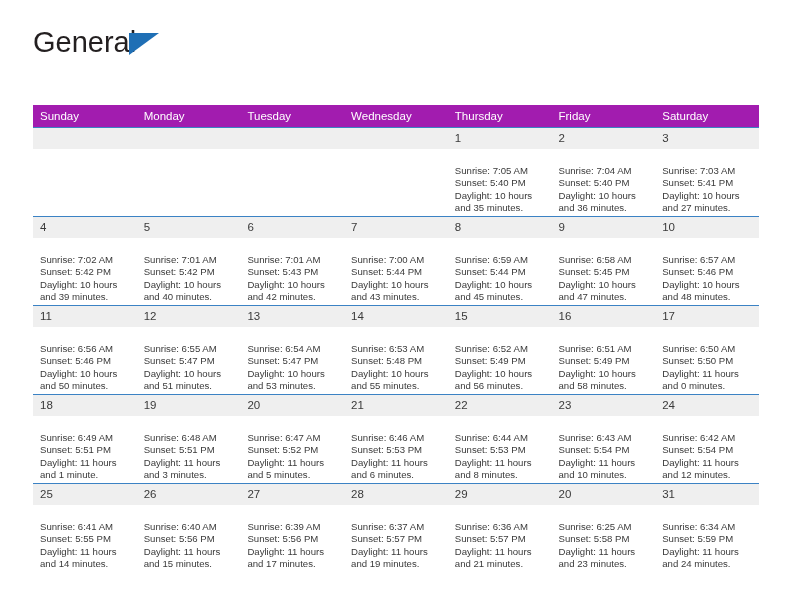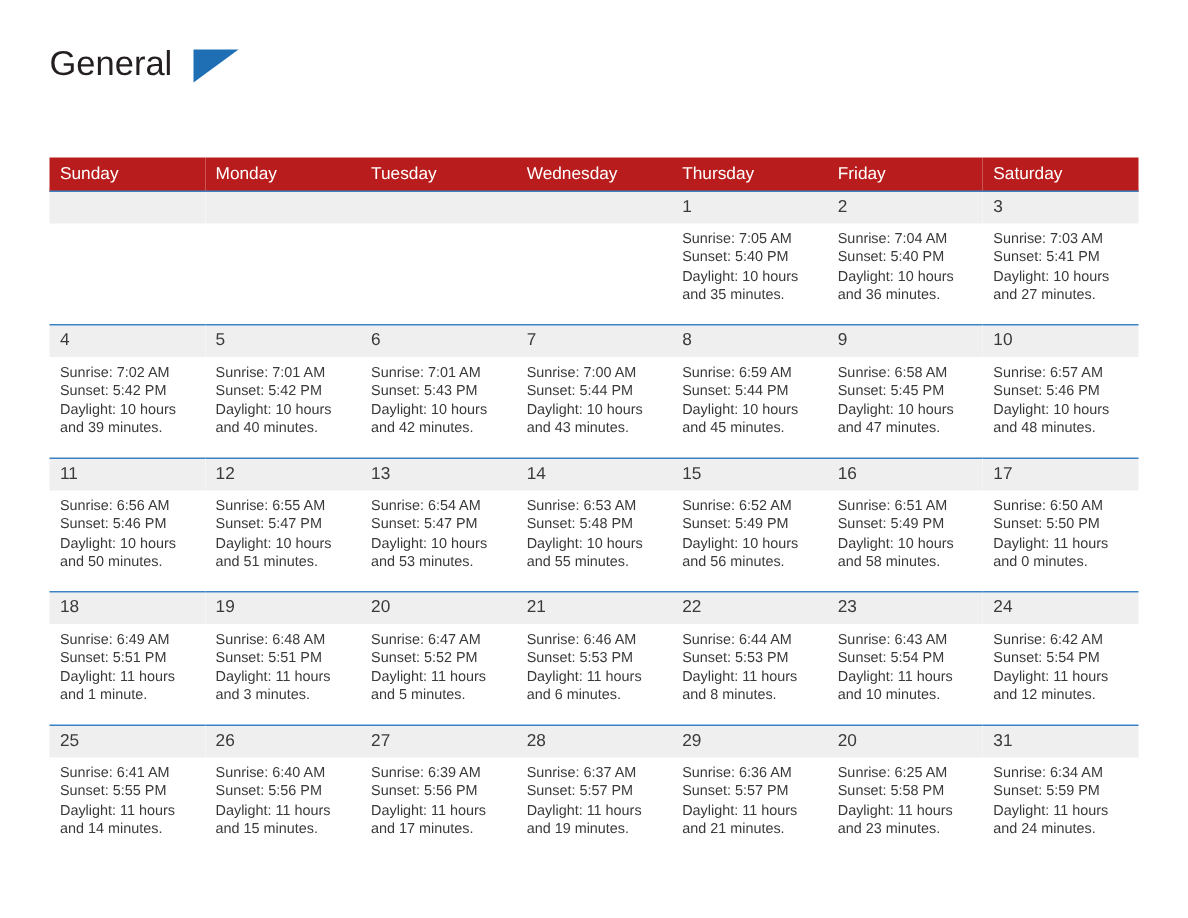--- a/index.html
+++ b/index.html
@@ -33,21 +33,21 @@
   .brand {
     position: absolute;
     left: 0;
     top: 2px;
     width: 230px;
     height: 56px;
   }
   .brand-top {
     position: relative;
     display: block;
-    font-size: 23px;
+    font-size: 29px;
     line-height: 25px;
     letter-spacing: 0px;
     color: #231f20;
     font-family: "Liberation Sans", sans-serif;
   }
   .brand-triangle {
     position: absolute;
     left: 96px;
     top: 3px;
     width: 0;
@@ -93,21 +93,21 @@
     left: 33px;
     top: 105px;
     width: 726px;
   }
   table.cal {
     border-collapse: collapse;
     table-layout: fixed;
     width: 726px;
   }
   table.cal th {
-    background: #b91c1c;
+    background: #a21caf;
     color: #ffffff;
     font-size: 11.5px;
     font-weight: normal;
     text-align: left;
     padding: 5px 0 5px 7px;
     height: 19px;
     font-family: "Liberation Sans", sans-serif;
     box-sizing: border-box;
   }
   table.cal col {
@@ -131,21 +131,21 @@
     color: #3a3a3a;
     padding: 3px 0 4px 7px;
     height: 14px;
     box-sizing: content-box;
     font-family: "Liberation Sans", sans-serif;
   }
   .datenum.blank {
     color: transparent;
   }
   .info {
-    padding: 5px 5px 0 7px;
+    padding: 16px 5px 0 7px;
     font-size: 9.6px;
     line-height: 12.3px;
     color: #3a3a3a;
     font-family: "Liberation Sans", sans-serif;
   }
   .info span {
     display: block;
     white-space: nowrap;
   }
 </style>

